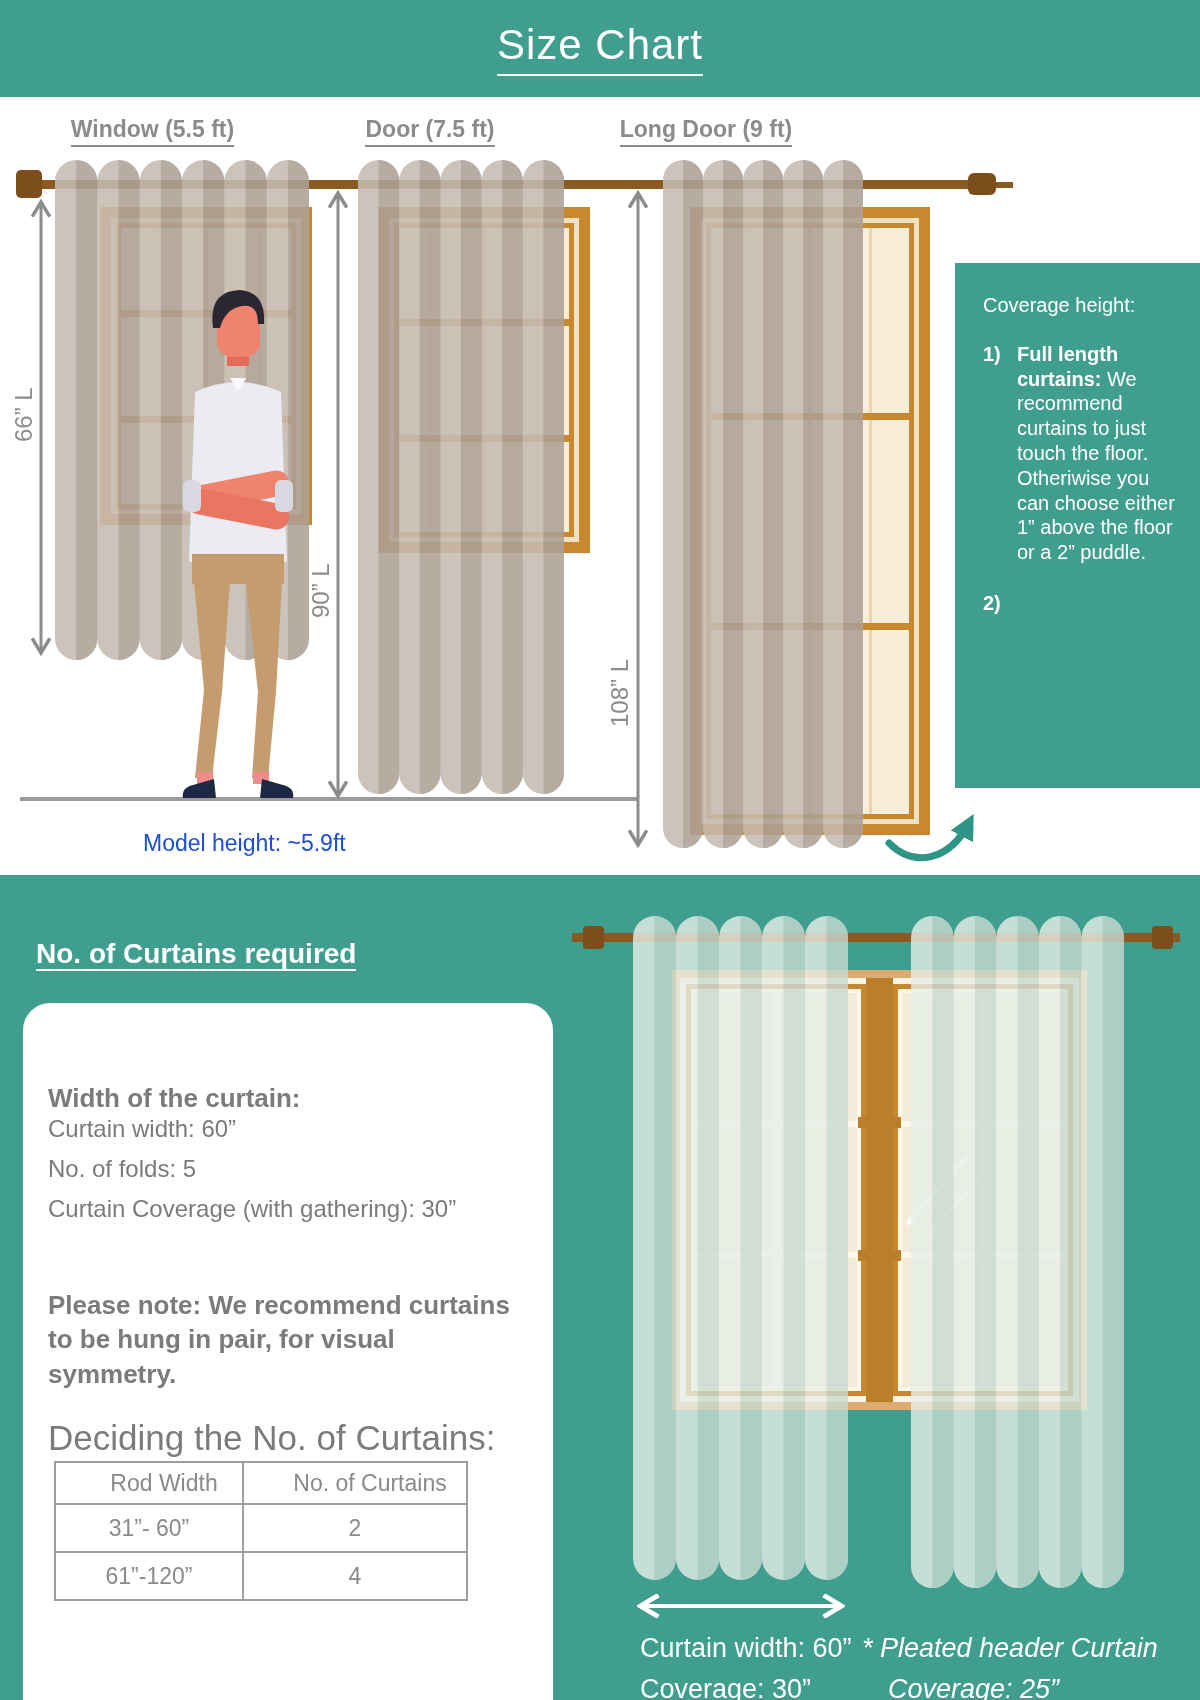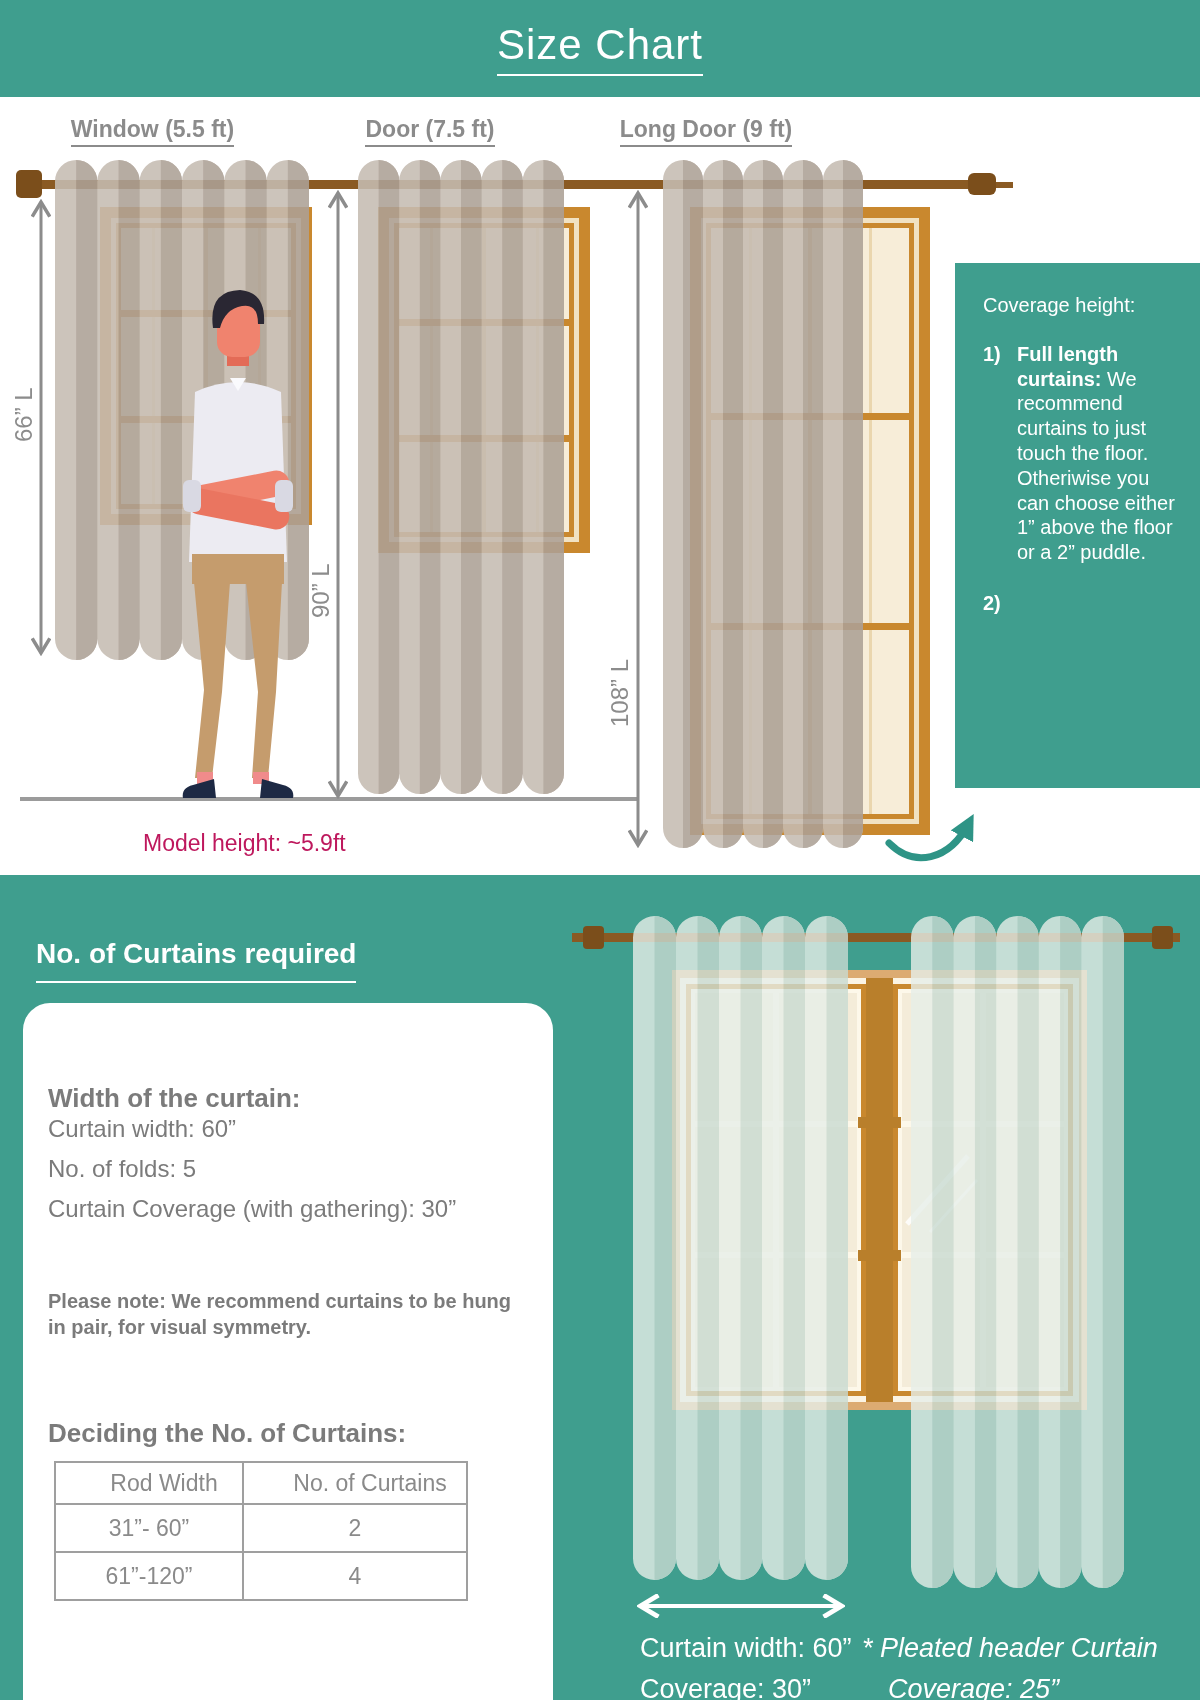--- a/index.html
+++ b/index.html
@@ -17,46 +17,46 @@
 
   
   .size-label{position:absolute;z-index:4;color:#8b8b8b;font-weight:bold;font-size:23px;
               text-align:center;}
   .size-label span{border-bottom:2px solid #8b8b8b;padding-bottom:3px;text-align:center;}
 
   .vlabel{position:absolute;z-index:4;width:0;height:0;}
   .vlabel span{display:block;transform:translate(-50%,-50%) rotate(-90deg);
                white-space:nowrap;color:#8c8c8c;font-size:24px;}
 
-  .model-height{position:absolute;z-index:4;color:#be185d;font-size:23px;}
+  .model-height{position:absolute;z-index:4;color:#1d4ed8;font-size:23px;}
 
   
   .info-box{position:absolute;left:955px;top:263px;width:245px;height:525px;z-index:4;
             color:#ffffff;box-sizing:border-box;padding:30px 20px 0 28px;
             font-size:20px;line-height:1.24;}
   .ib-title{margin:0 0 24px 0;}
   .ib-item{display:flex;margin-bottom:26px;}
   .ib-num{width:34px;flex:none;font-weight:bold;}
   .ib-body{flex:1;}
   .ib-body b{font-weight:bold;}
 
   
   .bottom-heading{position:absolute;left:36px;top:938px;z-index:4;color:#ffffff;
                   font-size:28px;font-weight:bold;}
-  .bottom-heading span{border-bottom:2px solid #ffffff;padding-bottom:12px;}
+  .bottom-heading span{border-bottom:2px solid #ffffff;padding-bottom:0;}
 
   .white-card{position:absolute;left:23px;top:1003px;width:530px;height:868px;
               background:#ffffff;z-index:2;border-radius:27px;}
   .card-block{position:absolute;color:#7b7b7b;}
   .cb-title{left:25px;top:80px;font-size:26px;font-weight:bold;}
   .cb-line1{left:25px;top:112px;font-size:24px;}
   .cb-line2{left:25px;top:152px;font-size:24px;}
   .cb-line3{left:25px;top:192px;font-size:24px;}
-  .cb-note{left:25px;top:285px;width:478px;font-size:20px;font-weight:bold;line-height:1.32;}
-  .cb-table-title{left:25px;top:415px;font-size:26px;font-weight:bold;}
+  .cb-note{left:25px;top:285px;width:478px;font-size:26px;font-weight:bold;line-height:1.32;}
+  .cb-table-title{left:25px;top:415px;font-size:35px;font-weight:normal;}
 
   table.count-table{position:absolute;left:31px;top:458px;border-collapse:collapse;
                     color:#8a8a8a;font-size:23px;z-index:3;}
   table.count-table th,table.count-table td{border:2px solid #9f9f9f;text-align:center;
                     font-weight:normal;padding:0 10px;}
   table.count-table th{height:40px;padding-left:40px;}
   table.count-table td{height:46px;}
   .col-rod{width:136px;}
   .col-count{width:172px;}
 

